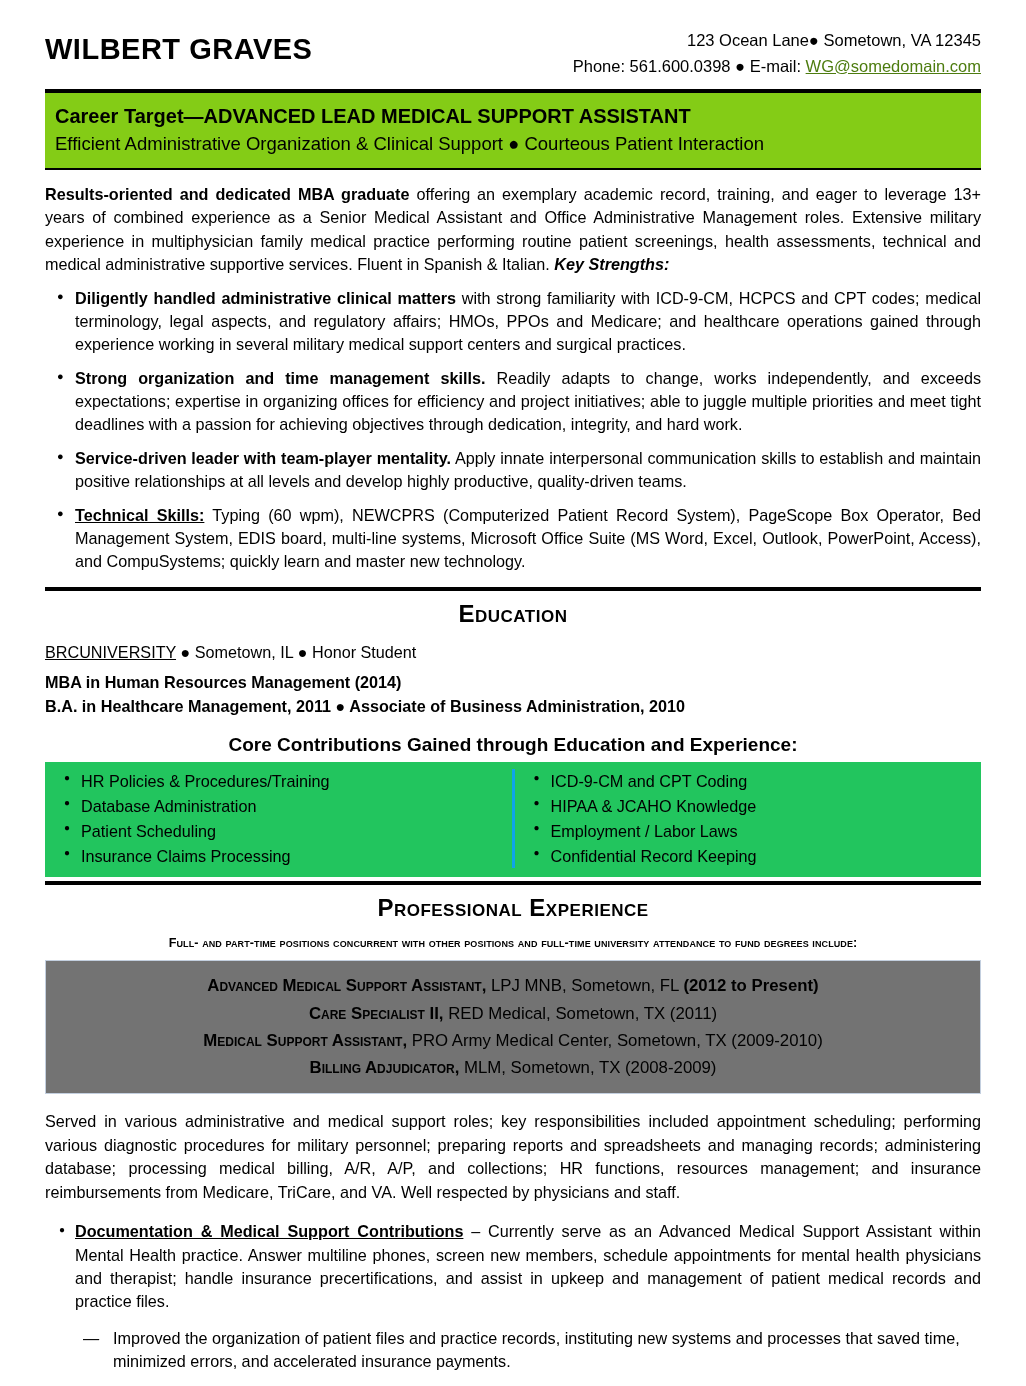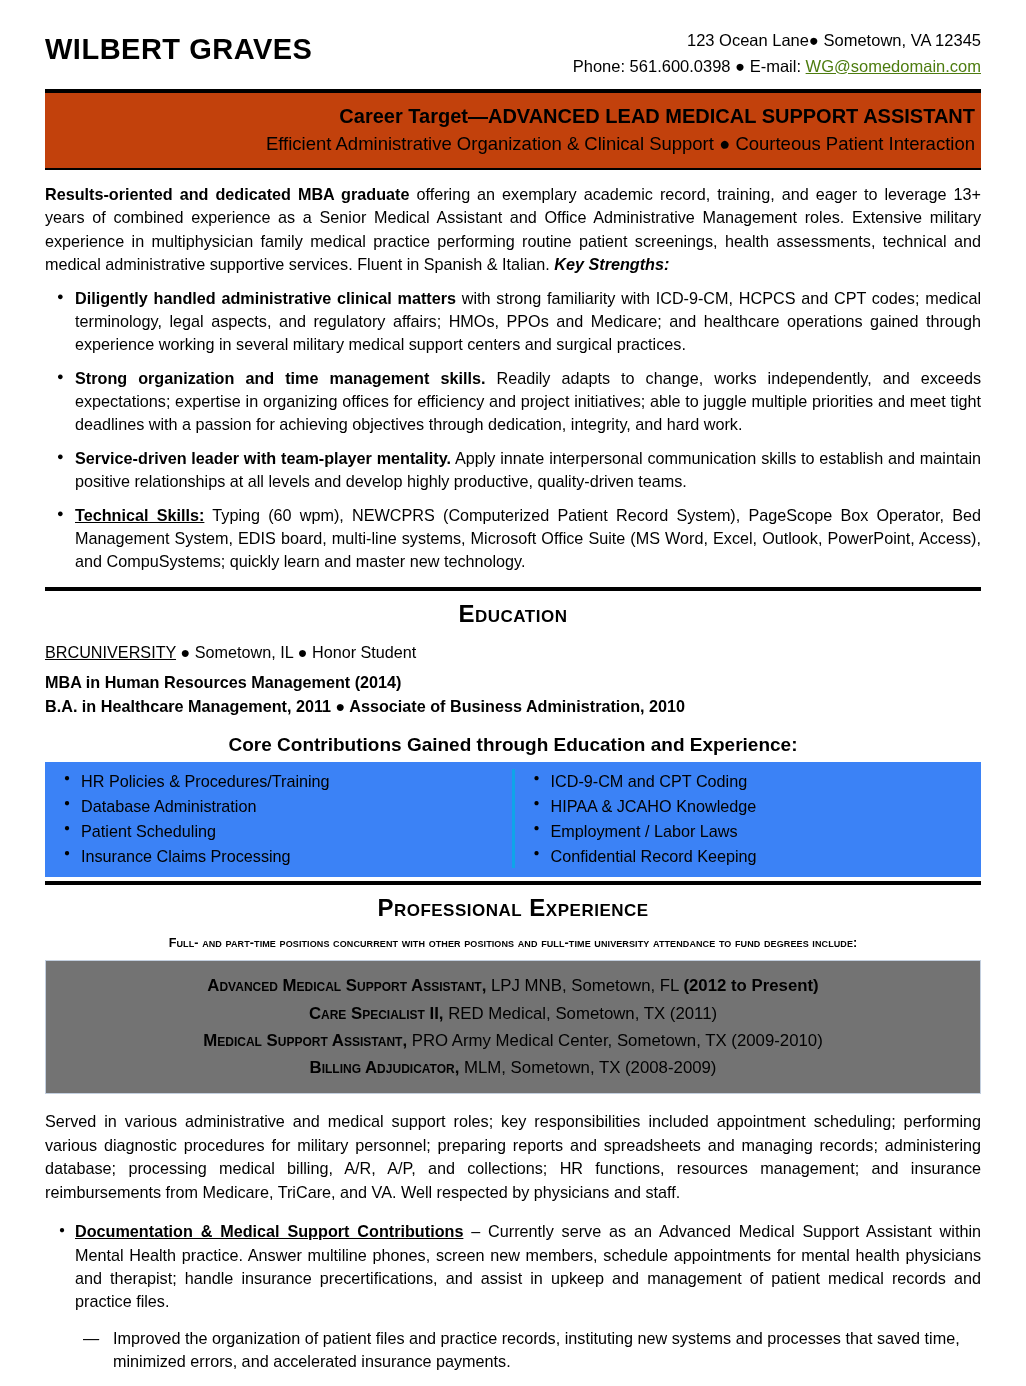--- a/index.html
+++ b/index.html
@@ -57,22 +57,22 @@
     margin: 4px 0 0 0;
   }
   .rule-thin {
     border: 0;
     border-top: 2.5px solid #000;
     margin: 0;
   }
 
   
   .banner {
-    background: #c2410c;
-    text-align: right;
+    background: #84cc16;
+    text-align: left;
     padding: 10px 6px 11px 10px;
   }
   .banner-title {
     font-size: 20px;
     font-weight: bold;
     line-height: 1.3;
   }
   .banner-sub {
     font-size: 18.5px;
     line-height: 1.35;
@@ -140,21 +140,21 @@
   .edu-line2 { margin-top: 5px; }
 
   .comp-title {
     text-align: center;
     font-size: 19px;
     font-weight: bold;
     margin-top: 16px;
     margin-bottom: 6px;
   }
   .comp-box {
-    background: #3b82f6;
+    background: #22c55e;
     display: flex;
     padding: 7px 0 9px 0;
   }
   .comp-col {
     flex: 1;
     padding: 0 6px 0 14px;
     box-sizing: border-box;
   }
   .comp-col + .comp-col { border-left: 3px solid #0ea5e9; }
   .comp-col ul {

